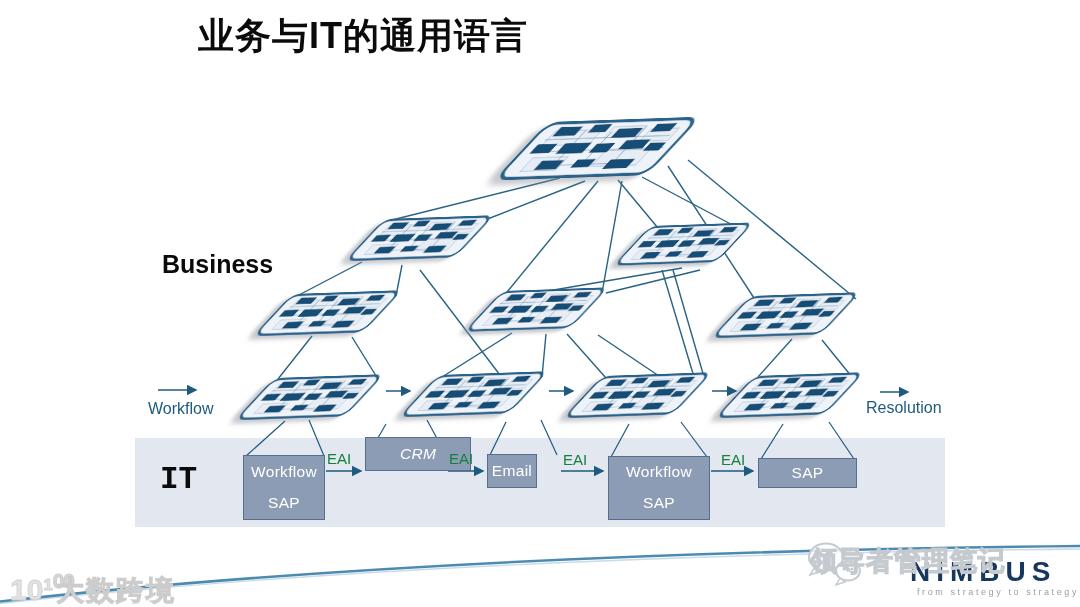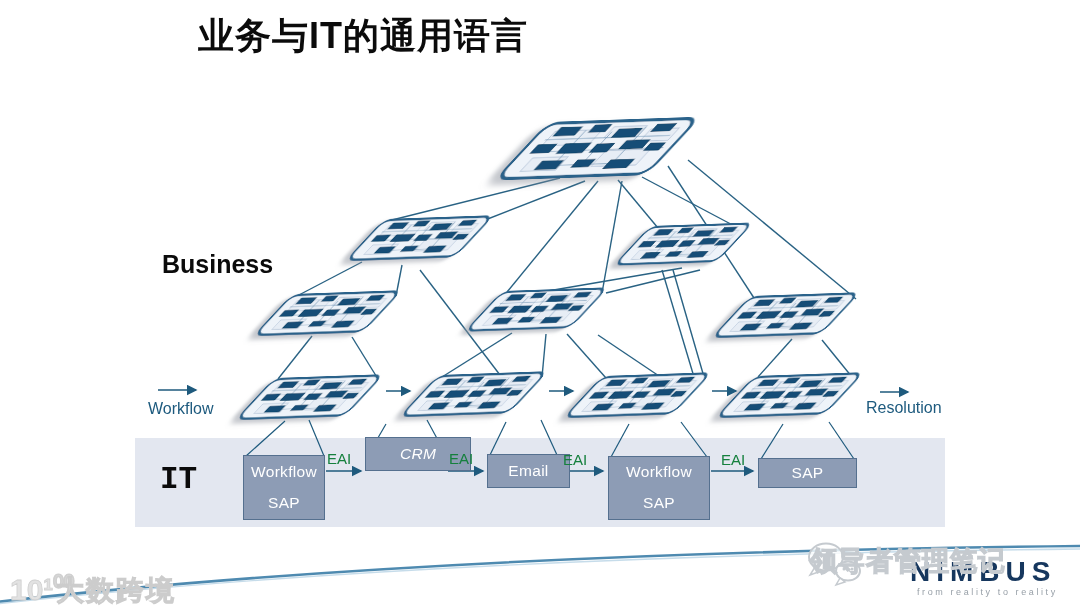--- a/index.html
+++ b/index.html
@@ -168,24 +168,24 @@
   <div class="txt flowlabel resolution">Resolution</div>
 
   <div class="txt eai" style="left:327px;top:450px;">EAI</div>
   <div class="txt eai" style="left:449px;top:450px;">EAI</div>
   <div class="txt eai" style="left:563px;top:451px;">EAI</div>
   <div class="txt eai" style="left:721px;top:451px;">EAI</div>
 
   <div class="sysbox" style="left:243px;top:455px;width:82px;height:33px;">Workflow</div>
   <div class="sysbox" style="left:243px;top:487px;width:82px;height:33px;border-top:none;">SAP</div>
   <div class="sysbox" style="left:365px;top:437px;width:106px;height:34px;font-style:italic;">CRM</div>
-  <div class="sysbox" style="left:487px;top:454px;width:83px;height:34px;">Email</div>
+  <div class="sysbox" style="left:487px;top:454px;width:50px;height:34px;">Email</div>
   <div class="sysbox" style="left:608px;top:456px;width:102px;height:32px;">Workflow</div>
   <div class="sysbox" style="left:608px;top:487px;width:102px;height:33px;border-top:none;">SAP</div>
   <div class="sysbox" style="left:758px;top:458px;width:99px;height:30px;">SAP</div>
 
   <div class="txt nimbus">NIMBUS</div>
-  <div class="txt tagline">from reality to reality</div>
+  <div class="txt tagline">from strategy to strategy</div>
   <div class="txt wm-left-logo">10¹⁰⁰</div>
   <div class="txt wm wm-left">大数跨境</div>
   <div class="txt wm wm-right">领导者管理笔记</div>
 
 </div>
 
 </body></html>

